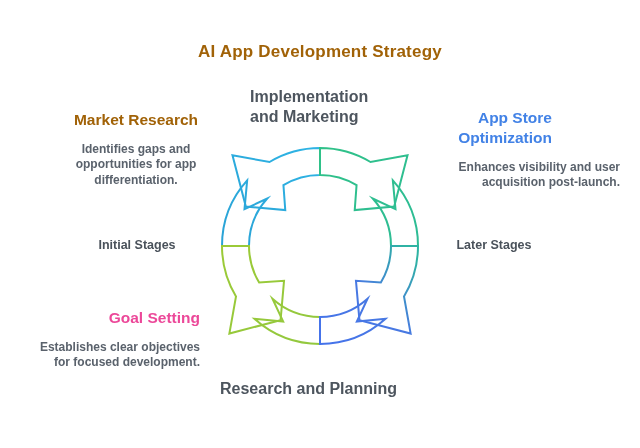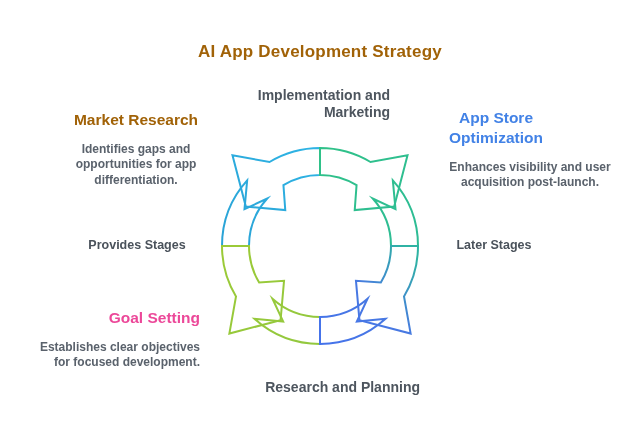--- a/index.html
+++ b/index.html
@@ -13,22 +13,22 @@
   .abs { position: absolute; }
   .title {
     left: 0; right: 0; top: 42px;
     text-align: center;
     font-size: 17px; font-weight: 700;
     letter-spacing: 0.2px;
     color: #a16207;
   }
   .center-label {
     width: 200px;
-    text-align: right;
-    font-size: 14px; font-weight: 700;
+    text-align: left;
+    font-size: 16px; font-weight: 700;
     color: #4D555E;
     line-height: 1.22;
   }
   .top-label { left: 250px; width: 140px; top: 87px; }
   .bottom-label { left: 220px; top: 379px; }
   .stage-label {
     width: 120px; text-align: center;
     font-size: 12.5px; font-weight: 700;
     color: #4A525B;
   }
@@ -39,21 +39,21 @@
     margin: 0; font-size: 15.5px; font-weight: 700; line-height: 1.28;
   }
   .section .desc {
     margin-top: 12px;
     font-size: 12px; font-weight: 600;
     color: #5A626C;
     line-height: 1.3;
   }
   .mr-block { left: 38px; top: 110px; width: 196px; text-align: center; }
   .mr-block .desc { width: 134px; margin-left: auto; margin-right: auto; }
-  .aso-block { left: 440px; top: 108px; width: 180px; text-align: center; }
+  .aso-block { left: 440px; top: 108px; width: 180px; text-align: right; }
   .aso-block h2 { width: 112px; }
   .aso-block .desc { width: 180px; margin-top: 12px; }
   .gs-block { left: 20px; top: 308px; width: 180px; text-align: right; }
   .gs-block .desc { width: 170px; margin-left: auto; }
   .ut-block { left: 436px; top: 308px; width: 182px; text-align: left; }
   .ut-block .desc { width: 180px; }
   #cycle-svg { left: 0; top: 0; }
 </style>
 </head>
 <body>
@@ -85,21 +85,21 @@
     <path d="M 222.00 246.00 A 98 98 0 0 0 236.00 296.47 L 229.36 333.53 L 280.56 320.17 L 284.03 280.73 L 259.14 282.57 A 71 71 0 0 1 249.00 246.00 Z" fill="none" stroke="url(#grad-bottom-left)" stroke-width="2" stroke-linejoin="miter" stroke-miterlimit="8"></path>
     <path d="M 254.43 318.83 A 98 98 0 0 0 320.00 344.00 L 320.00 317.00 A 71 71 0 0 1 272.49 298.76 L 283.18 321.50 Z" fill="none" stroke="url(#grad-bottom-left)" stroke-width="2" stroke-linejoin="miter" stroke-miterlimit="8"></path>
     <path d="M 320.00 148.00 A 98 98 0 0 1 370.47 162.00 L 407.53 155.36 L 394.17 206.56 L 354.73 210.03 L 356.57 185.14 A 71 71 0 0 0 320.00 175.00 Z" fill="none" stroke="url(#grad-top-right)" stroke-width="2" stroke-linejoin="miter" stroke-miterlimit="8"></path>
     <path d="M 392.83 180.43 A 98 98 0 0 1 418.00 246.00 L 391.00 246.00 A 71 71 0 0 0 372.76 198.49 L 395.50 209.18 Z" fill="none" stroke="url(#grad-top-right)" stroke-width="2" stroke-linejoin="miter" stroke-miterlimit="8"></path>
     <path d="M 418.00 246.00 A 98 98 0 0 1 404.00 296.47 L 410.64 333.53 L 359.44 320.17 L 355.97 280.73 L 380.86 282.57 A 71 71 0 0 0 391.00 246.00 Z" fill="none" stroke="url(#grad-bottom-right)" stroke-width="2" stroke-linejoin="miter" stroke-miterlimit="8"></path>
     <path d="M 385.57 318.83 A 98 98 0 0 1 320.00 344.00 L 320.00 317.00 A 71 71 0 0 0 367.51 298.76 L 356.82 321.50 Z" fill="none" stroke="url(#grad-bottom-right)" stroke-width="2" stroke-linejoin="miter" stroke-miterlimit="8"></path>
   </svg>
 
 <div class="abs center-label top-label">Implementation and Marketing</div>
 <div class="abs center-label bottom-label">Research and Planning</div>
-<div class="abs stage-label initial-stage">Provides Stages</div>
+<div class="abs stage-label initial-stage">Initial Stages</div>
 <div class="abs stage-label later-stage">Later Stages</div>
 
 <div class="abs section mr-block">
   <h2 style="color: #a16207;">Market Research</h2>
   <div class="desc">Identifies gaps and opportunities for app differentiation.</div>
 </div>
 
 <div class="abs section aso-block">
   <h2 style="color: rgb(66, 130, 230);">App Store Optimization</h2>
   <div class="desc">Enhances visibility and user acquisition post-launch.</div>

